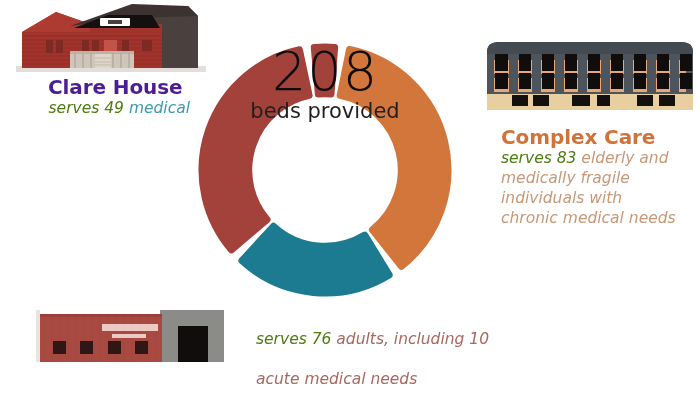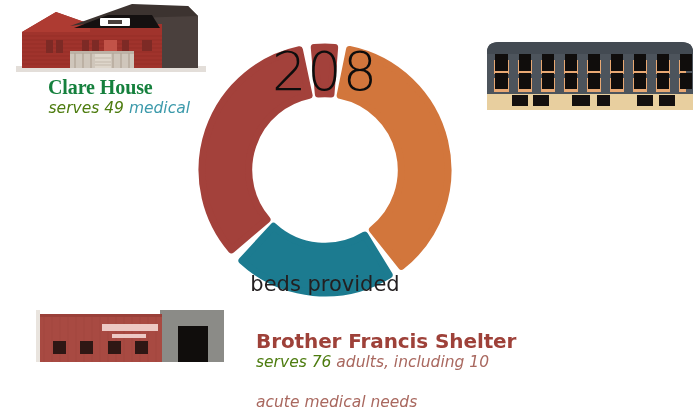--- a/index.html
+++ b/index.html
@@ -21,21 +21,21 @@
   #donut-chart{
     position:absolute;
     left:200px;top:45px;
     width:250px;height:250px;
   }
   #donut-chart svg{display:block;width:250px;height:250px;overflow:visible;}
   .donut-center{
     position:absolute;
     left:0;top:0;width:250px;height:250px;
     display:flex;flex-direction:column;
-    align-items:center;justify-content:space-between;
+    align-items:center;justify-content:flex-start;
     pointer-events:none;
   }
   .donut-total{
     font-family:"DejaVu Sans","Liberation Sans",sans-serif;
     font-size:54px;
     font-weight:300;
     color:#0d0d0d;
     line-height:1;
     letter-spacing:1px;
     margin-bottom:2px;
@@ -68,21 +68,21 @@
     margin:0;
   }
   .callout .serves{
     color:#4d7c0f;
     font-weight:normal;
     font-style:italic;
   }
 
   
   #callout-clare-house{left:48px;top:76px;}
-  #callout-clare-house .title{color:#15803d;font-family:Liberation Serif, serif;}
+  #callout-clare-house .title{color:#4c1d95;}
   #callout-clare-house .desc{color:#3C9AAB;text-align:right;width:142px;}
 
   
   #callout-complex-care{left:501px;top:126px;width:196px;}
   #callout-complex-care .title{color:#D0733A;}
   #callout-complex-care .desc{color:#C79877;}
 
   
   #callout-brother-francis{left:256px;top:330px;width:240px;}
   #callout-brother-francis .title{color:#9E4139;}
@@ -224,20 +224,30 @@
         <rect x="124" y="35" width="12" height="16"></rect>
         <rect x="147" y="35" width="12" height="16"></rect>
         <rect x="170" y="35" width="12" height="16"></rect>
         <rect x="193" y="35" width="12" height="16"></rect>
       </g>
 
       <path d="M0 14 Q0 4 12 4 L194 4 Q206 4 206 14 L206 16 L0 16 Z" fill="#434a52"></path>
     </svg>
   </div>
 
+  <div class="callout" id="callout-complex-care">
+    <div class="title">Complex Care</div>
+    <div class="desc">
+      <span class="serves">serves 83</span>
+      <span>elderly and</span><br>
+      <span>medically fragile</span><br>
+      <span>individuals with</span><br>
+      <span>chronic medical needs</span>
+    </div>
+  </div>
 
   <div class="abs" id="illus-brother-francis">
     <svg viewBox="0 0 188 66" width="188" height="66" aria-hidden="true">
 
       <rect x="124" y="14" width="64" height="52" fill="#8b8b87"></rect>
 
       <rect x="142" y="30" width="30" height="36" fill="#100d0c"></rect>
 
       <rect x="2" y="18" width="124" height="48" fill="#a84a42"></rect>
 
@@ -286,21 +296,20 @@
 
       <path fill="#A3413B" stroke="#A3413B" d="M 114.25 2.47 A 123 123 0 0 1 134.65 2.38 L 130.98 48.98 A 76.26 76.26 0 0 0 118.34 49.03 Z" stroke-linejoin="round" stroke-width="7"></path>
     </svg>
     <div class="donut-center">
       <div class="donut-total">208</div>
       <div class="donut-sub">beds provided</div>
     </div>
   </div>
 
   <div class="callout" id="callout-brother-francis">
-    <div class="title">Brother Francis Shelter</div>
     <div class="desc">
       <span class="serves">serves 76</span>
       <span>adults, including 10</span><br>
       <br>
       <span>acute medical needs</span>
     </div>
   </div>
 
 </div>
 

